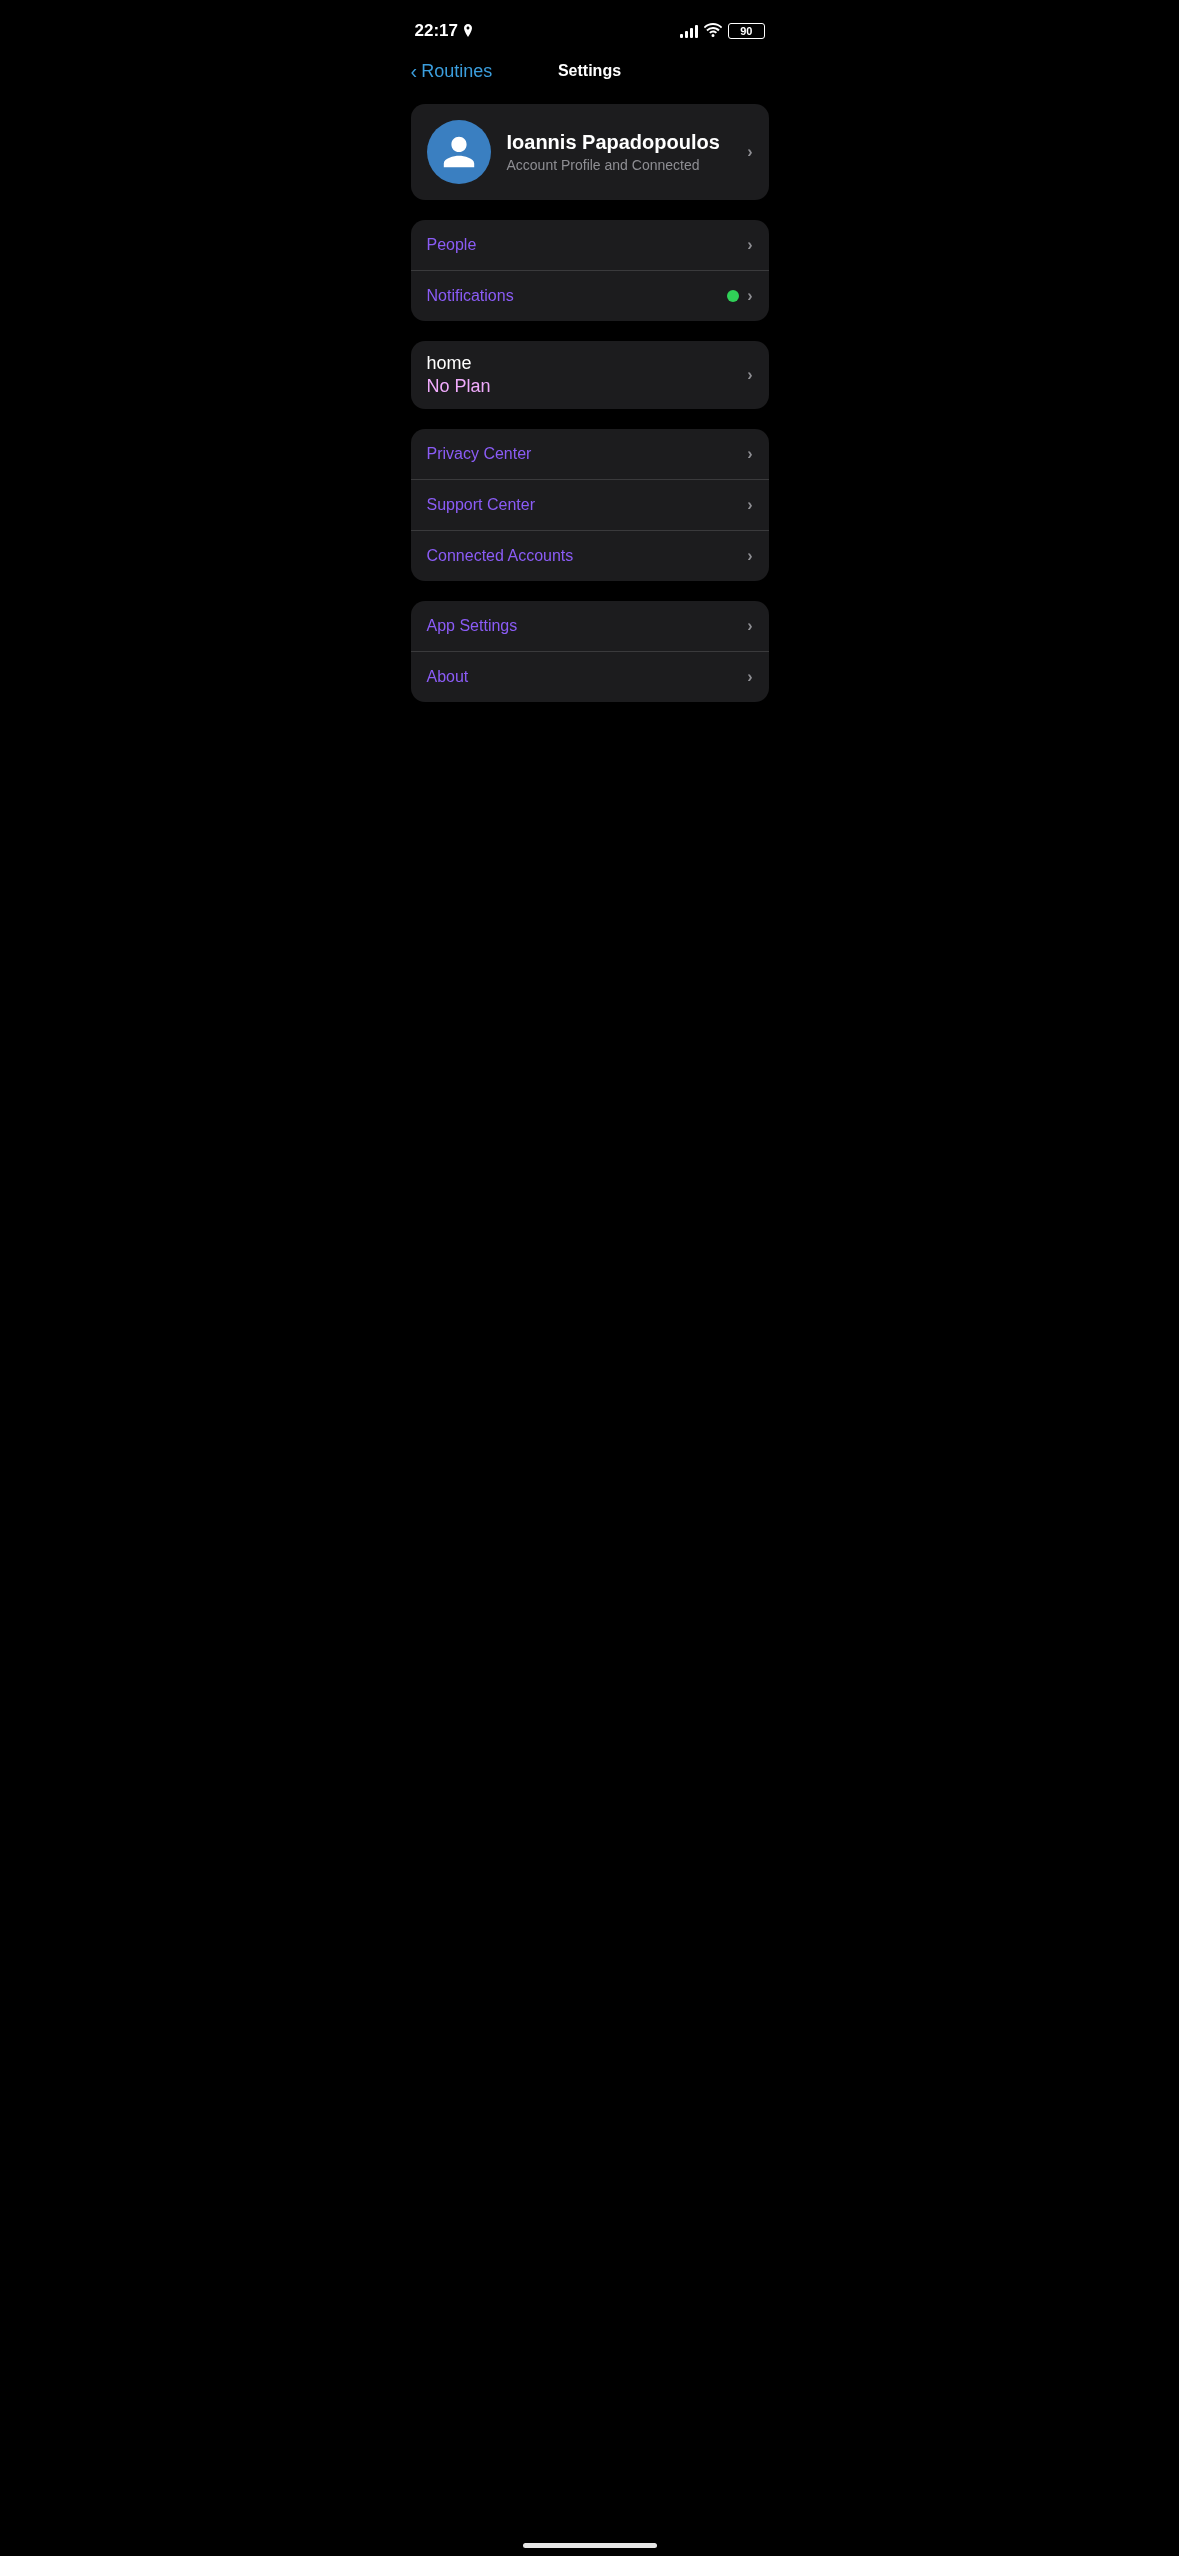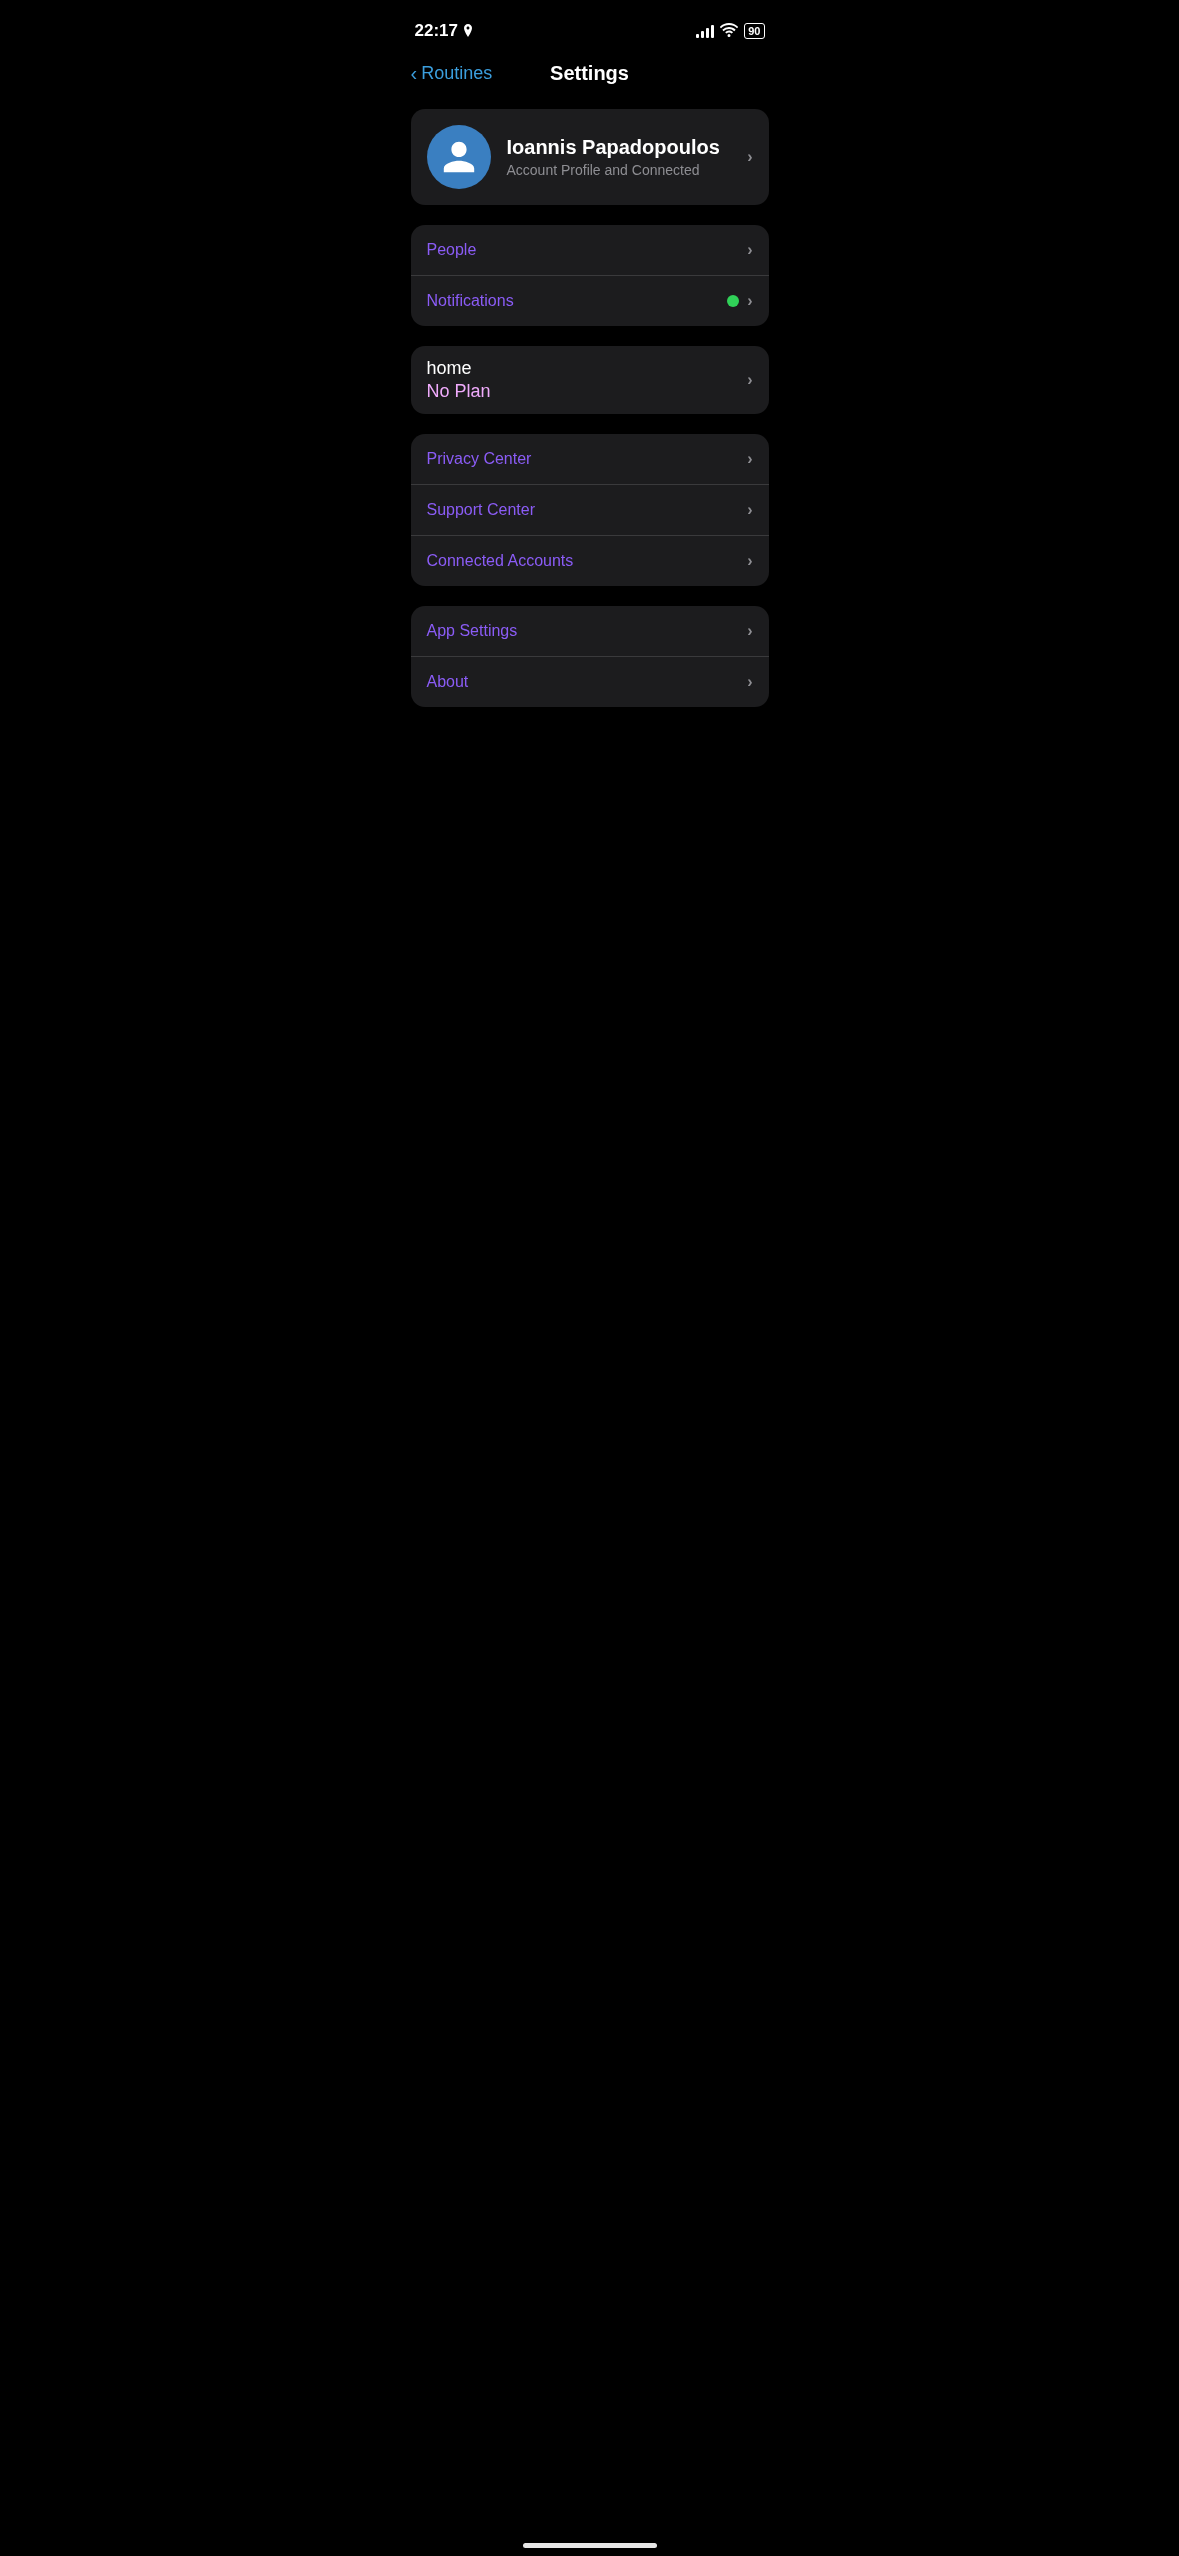--- a/index.html
+++ b/index.html
@@ -61,21 +61,21 @@
     .wifi-icon {
       font-size: 14px;
       color: #ffffff;
     }
 
     .battery-container {
       display: flex;
       align-items: center;
       border: 1.5px solid #ffffff;
       border-radius: 3px;
-      padding: 1px 3px;
+      padding: 1px 11px;
       font-size: 11px;
       font-weight: 700;
       color: #ffffff;
       position: relative;
     }
 
     
     .nav-bar {
       display: flex;
       align-items: center;
@@ -95,21 +95,21 @@
       cursor: pointer;
       text-decoration: none;
     }
 
     .nav-back-chevron {
       font-size: 20px;
       color: #3b9edd;
     }
 
     .nav-title {
-      font-size: 20px;
+      font-size: 16px;
       font-weight: 700;
       color: #ffffff;
     }
 
     
     .content {
       padding: 0 16px;
       margin-top: 8px;
     }
 

